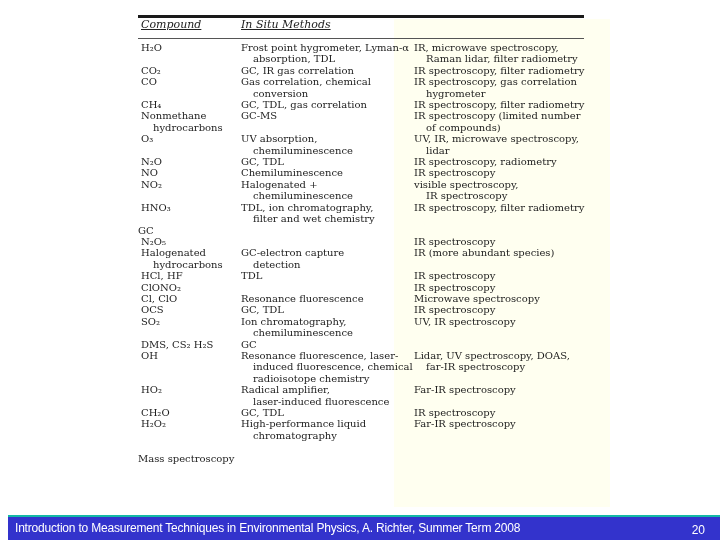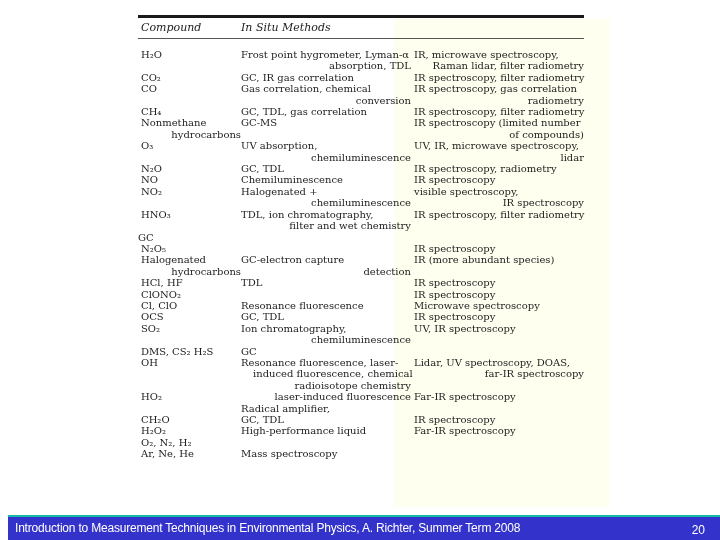--- a/index.html
+++ b/index.html
@@ -2,28 +2,28 @@
 <html><head>
 <meta charset="utf-8">
 <style>
   html, body { margin:0; padding:0; }
   body { width:720px; height:540px; background:#ffffff; position:relative; overflow:hidden;
          font-family:"DejaVu Serif", "Liberation Serif", serif; }
   .tint { position:absolute; left:394px; top:19px; width:216px; height:488px; background:#fffff0; }
   .table-wrap { position:absolute; left:138px; top:15px; width:446px; }
   .rule-top { height:3px; background:#1a1a1a; }
   .rule-mid { height:1px; background:#555; margin-top:2px; }
-  .hdr { display:flex; height:18px; align-items:center; font-style:italic; font-size:11px; color:#222; }
+  .hdr { display:flex; height:18px; align-items:flex-start; font-style:italic; font-size:11px; color:#222;text-decoration:underline; }
   .c1 { width:100px; flex:none; padding-left:3px; }
   .c2 { width:170px; flex:none; }
   .c3 { flex:1; padding-left:3px; }
-  .rows { margin-top:10px; }
+  .rows { margin-top:3px; }
   .row { display:flex; font-size:10px; line-height:11.4px; color:#1c1c1c; }
   .cell-line { display:block; white-space:nowrap; }
-  .indent { padding-left:12px;text-align:right; }
+  .indent { padding-left:12px; }
   .footer { position:absolute; left:0; top:515px; width:720px; height:25px; background:#3333cc;
             border-top:2px solid #14b8a6; box-sizing:border-box;margin-left:8px; }
   .footer-text { position:absolute; left:7px; top:4px; font-family:"Liberation Sans", sans-serif;
                  font-size:12px; color:#ffffff; white-space:nowrap; letter-spacing:-0.2px; }
   .page-num { position:absolute; right:23px; top:6px; font-family:"Liberation Sans", sans-serif;
               font-size:12px; color:#ffffff; }
 </style>
 </head>
 <body>
 
@@ -64,21 +64,21 @@
       <div class="row">
         <div class="c1">
           <span class="cell-line">CO</span>
         </div>
         <div class="c2">
           <span class="cell-line">Gas correlation, chemical</span>
           <span class="cell-line indent">conversion</span>
         </div>
         <div class="c3">
           <span class="cell-line">IR spectroscopy, gas correlation</span>
-          <span class="cell-line indent">radiometry</span>
+          <span class="cell-line indent">hygrometer</span>
         </div>
       </div>
       <div class="row">
         <div class="c1">
           <span class="cell-line">CH₄</span>
         </div>
         <div class="c2">
           <span class="cell-line">GC, TDL, gas correlation</span>
         </div>
         <div class="c3">
@@ -266,22 +266,22 @@
         <div class="c3">
           <span class="cell-line">Lidar, UV spectroscopy, DOAS,</span>
           <span class="cell-line indent">far-IR spectroscopy</span>
         </div>
       </div>
       <div class="row">
         <div class="c1">
           <span class="cell-line">HO₂</span>
         </div>
         <div class="c2">
+          <span class="cell-line">Radical amplifier,</span>
           <span class="cell-line indent">laser-induced fluorescence</span>
-          <span class="cell-line">Radical amplifier,</span>
         </div>
         <div class="c3">
           <span class="cell-line">Far-IR spectroscopy</span>
         </div>
       </div>
       <div class="row">
         <div class="c1">
           <span class="cell-line">CH₂O</span>
         </div>
         <div class="c2">
@@ -290,30 +290,27 @@
         <div class="c3">
           <span class="cell-line">IR spectroscopy</span>
         </div>
       </div>
       <div class="row">
         <div class="c1">
           <span class="cell-line">H₂O₂</span>
         </div>
         <div class="c2">
           <span class="cell-line">High-performance liquid</span>
+          <span class="cell-line indent">chromatography</span>
         </div>
         <div class="c3">
           <span class="cell-line">Far-IR spectroscopy</span>
         </div>
       </div>
       <div class="row">
-        <div class="c1">
-          <span class="cell-line">O₂, N₂, H₂</span>
-          <span class="cell-line">Ar, Ne, He</span>
-        </div>
         <div class="c2">
           <span class="cell-line">&nbsp;</span>
           <span class="cell-line">Mass spectroscopy</span>
         </div>
         <div class="c3">
           <span class="cell-line">&nbsp;</span>
         </div>
       </div>
     </div>
 </div>

